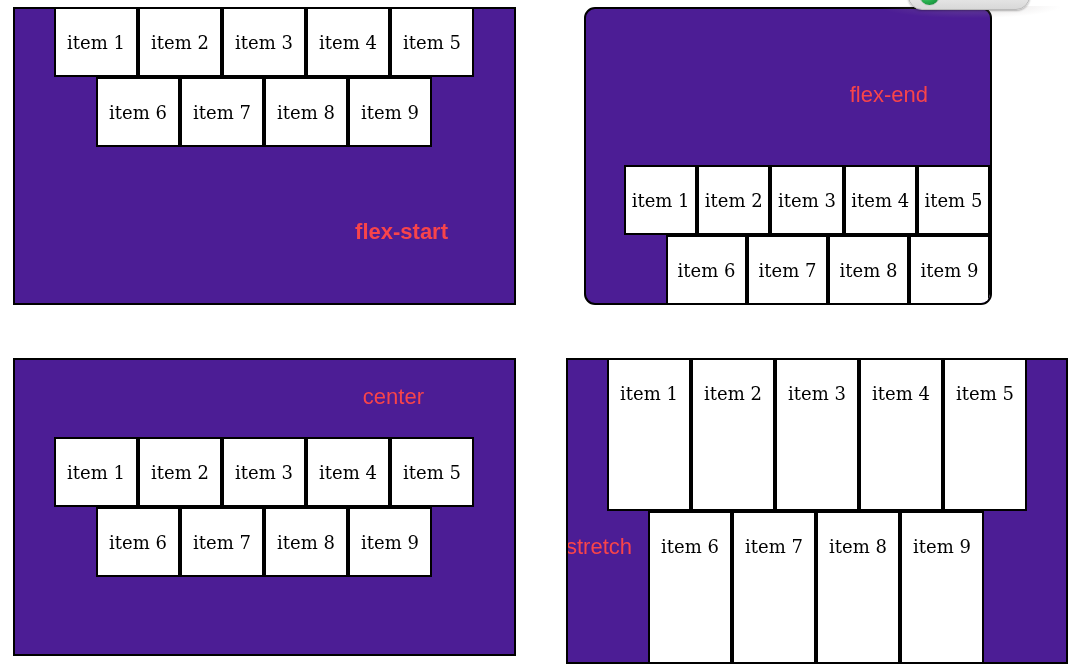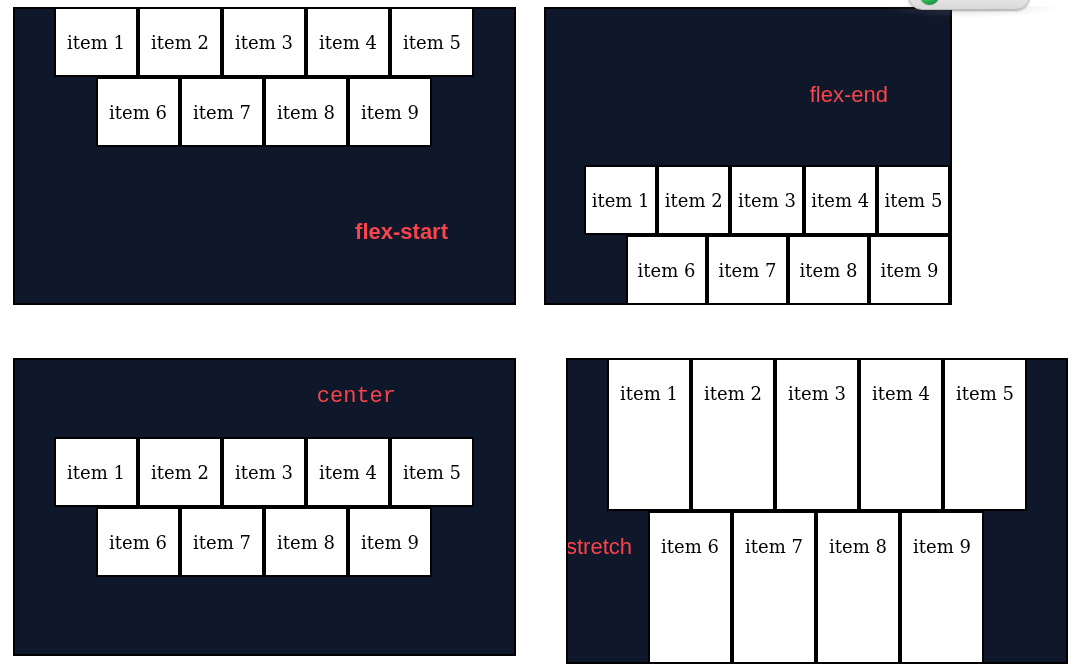--- a/index.html
+++ b/index.html
@@ -47,41 +47,41 @@
     height: 12px;
     background: radial-gradient(ellipse at 50% 0%, rgba(160,150,150,.30) 0%, rgba(255,255,255,0) 72%);
     z-index: 4;
   }
 
   
   .panel {
     position: absolute;
     box-sizing: border-box;
     border: 2px solid #000000;
-    background: #0f172a;
+    background: #4c1d95;
     overflow: hidden;
   }
   #panel-flex-start { left: 13px;  top: 7px;   width: 503px; height: 298px; }
-  #panel-flex-end   { left: 544px; top: 7px;   width: 408px; height: 298px; }
+  #panel-flex-end   { left: 584px; top: 7px;   width: 408px; height: 298px; border-radius: 11px; }
   #panel-center     { left: 13px;  top: 358px; width: 503px; height: 298px; }
   #panel-stretch    { left: 566px; top: 358px; width: 502px; height: 306px; }
 
   
   .panel-label {
     position: absolute;
     color: #f8444a;
     font-family: "Liberation Sans", sans-serif;
     font-size: 22px;
     line-height: 22px;
     white-space: nowrap;
     z-index: 3;
   }
   #panel-flex-start .panel-label { right: 66px; bottom: 60px; font-weight: bold; }
   #panel-flex-end   .panel-label { right: 62px; top: 75px; }
-  #panel-center     .panel-label { right: 118px; top: 26px; font-family: Liberation Mono, monospace; }
+  #panel-center     .panel-label { right: 90px; top: 26px; }
   #panel-stretch    .panel-label { left: -2px; top: 176px; text-align: center; }
 
   
   .flex-rows {
     position: absolute;
     left: 0;
     width: 100%;
     display: flex;
     flex-direction: column;
   }

